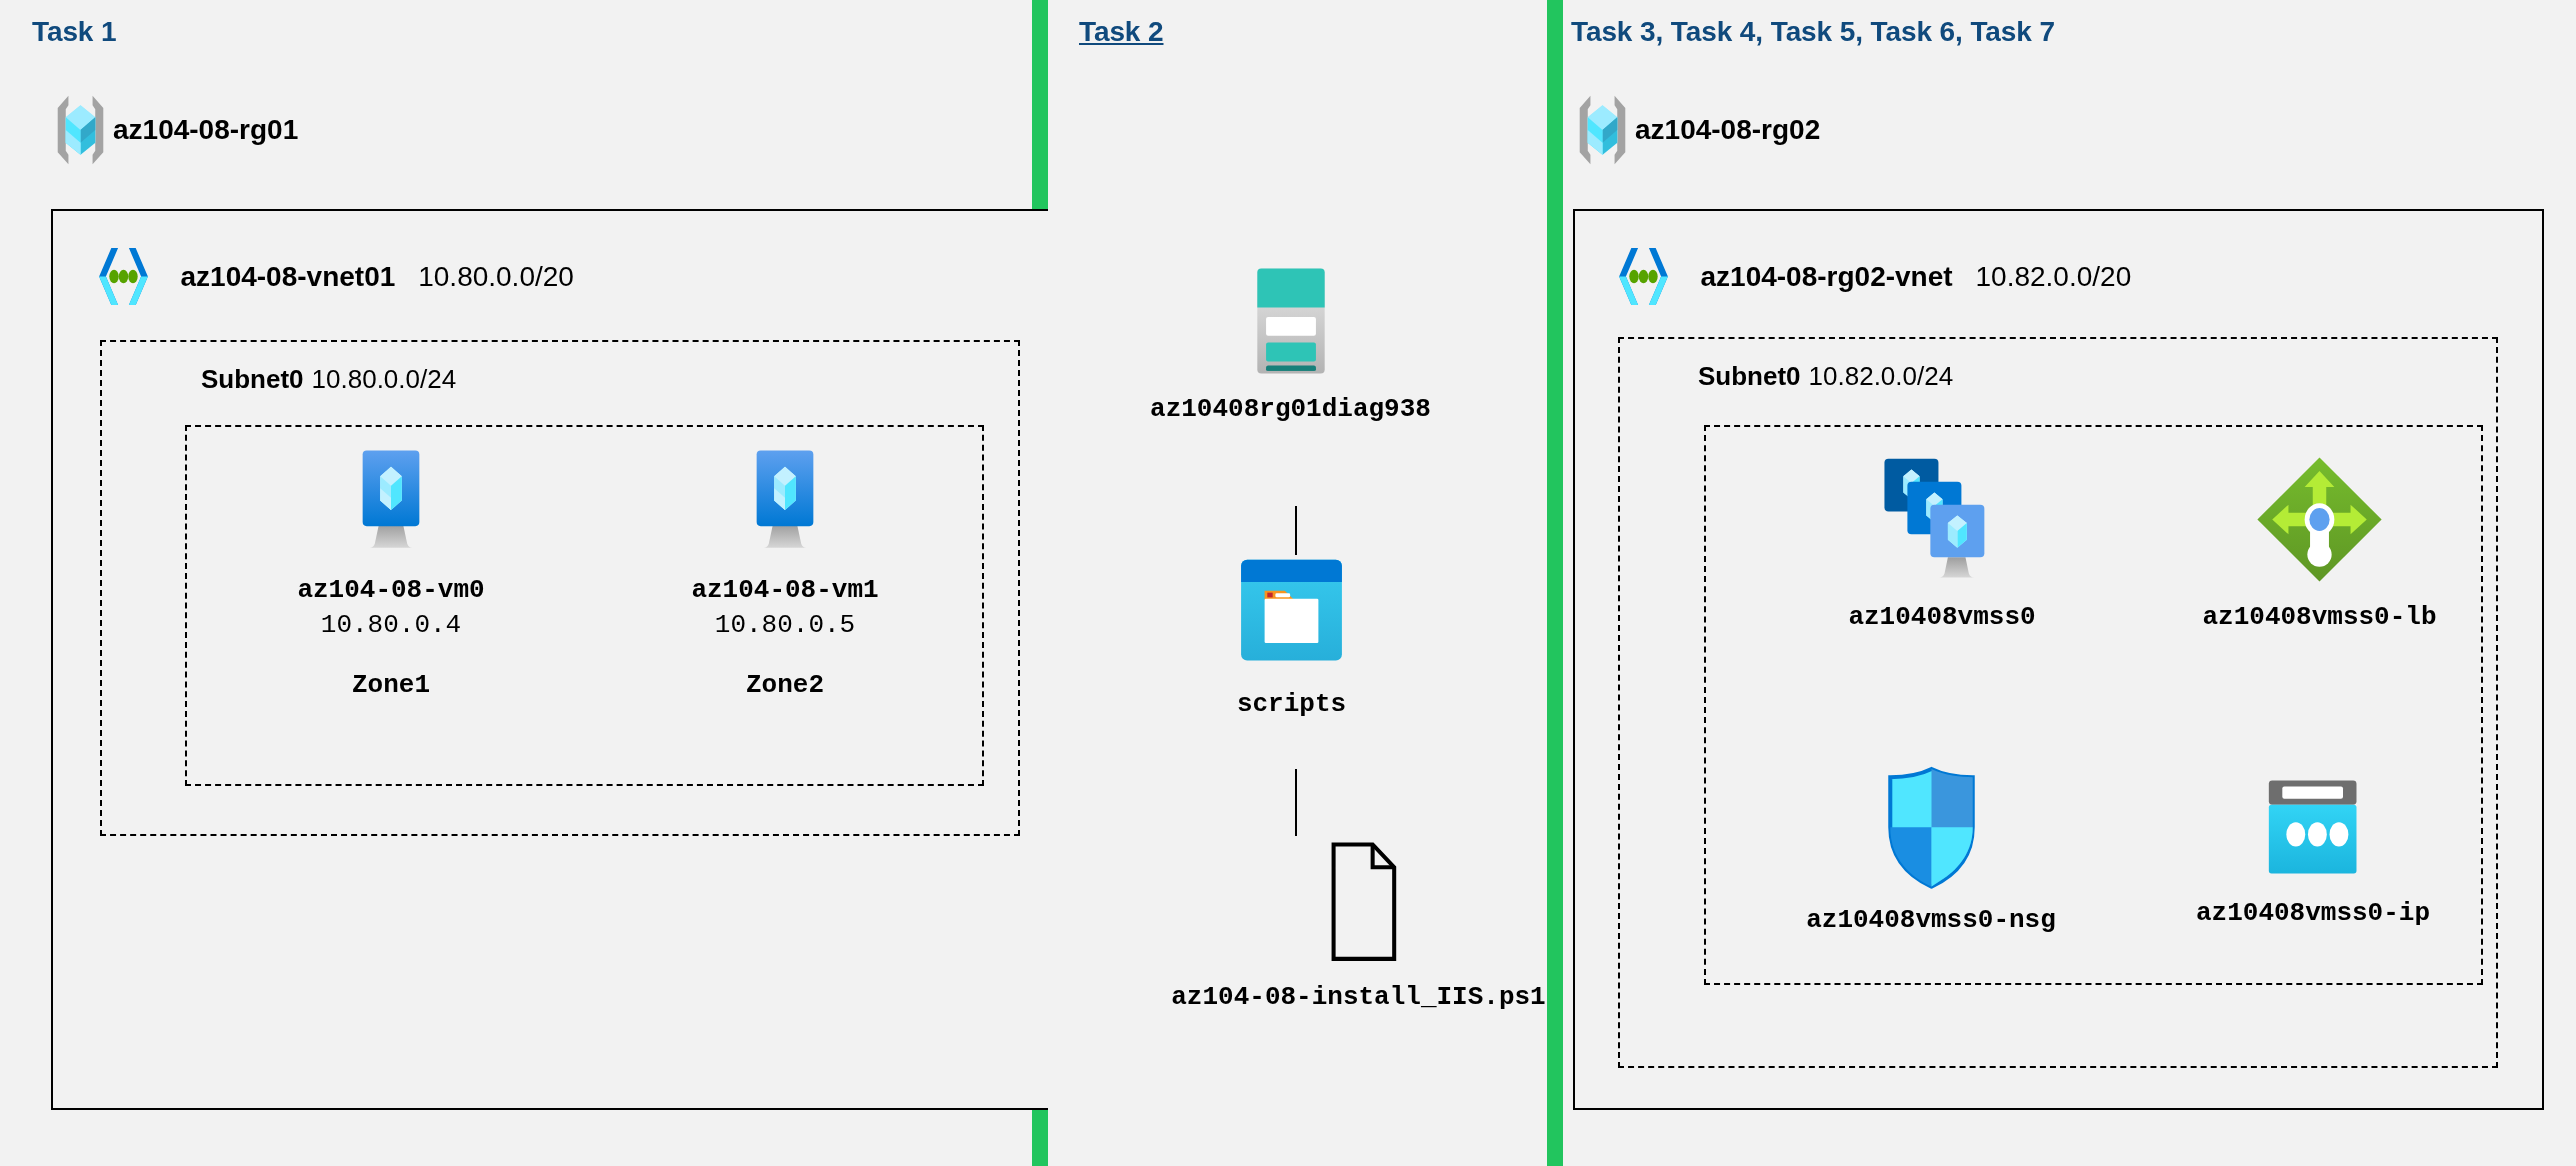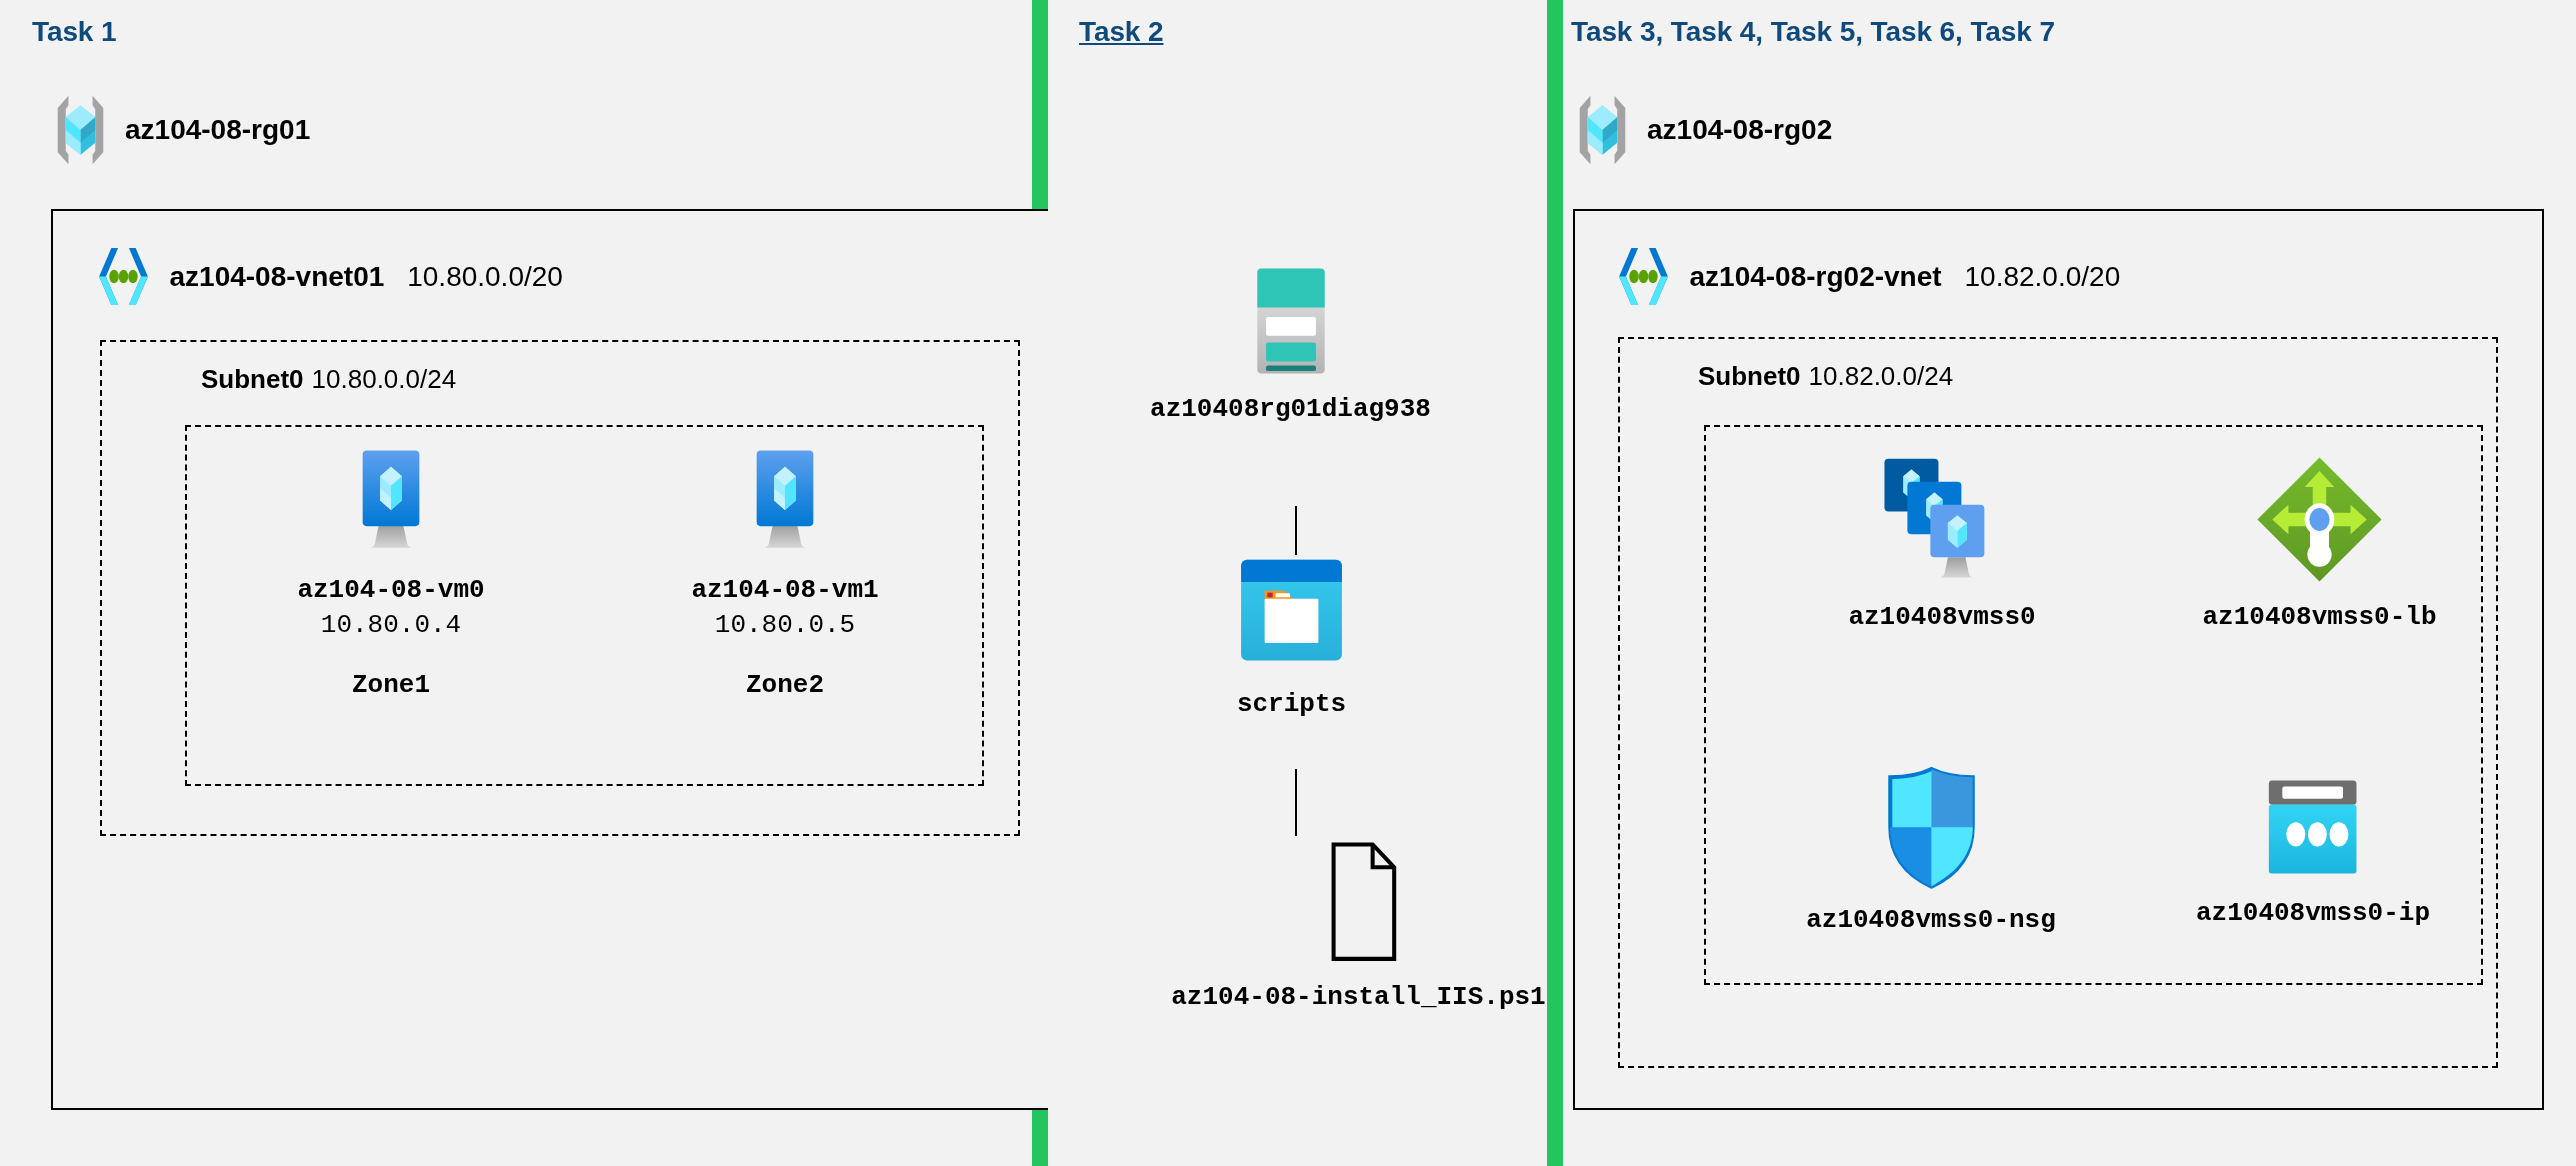--- a/index.html
+++ b/index.html
@@ -36,21 +36,21 @@
   }
   #heading-task1 { left: 32px;   top: 16px; }
   #heading-task2 { left: 1079px; top: 16px; text-decoration: underline; }
   #heading-task3 { left: 1571px; top: 16px; }
 
   
   .rg-row {
     position: absolute;
     display: flex;
     align-items: center;
-    gap: 15px;
+    gap: 3px;
   }
   #rg01-row { left: 51px;   top: 93px; }
   #rg02-row { left: 1573px; top: 93px; }
   .rg-label {
     font-size: 28px;
     font-weight: bold;
     color: #000000;
     white-space: nowrap;
   }
 
@@ -65,21 +65,21 @@
 
   .vnet-row {
     position: absolute;
     display: flex;
     align-items: center;
     gap: 13.5px;
     white-space: nowrap;
   }
   #vnet01-row    { left: 91px;  top: 244px; }
   #rg02-vnet-row { left: 1611px; top: 244px; }
-  .vnet-name { font-size: 28px; font-weight: bold; color: #000; }
+  .vnet-name { font-size: 28px; font-weight: bold; color: #000; margin-left: 11px; }
   .vnet-cidr { font-size: 28px; font-weight: normal; color: #000; margin-left: 9.4px; }
 
   
   .dashed-box {
     position: absolute;
     border: 2px dashed #000000;
     background: transparent;
   }
   #subnet0-a-box { left: 100px;  top: 340px; width: 920px; height: 496px; }
   #zone-box      { left: 185px;  top: 425px; width: 799px; height: 361px; }

